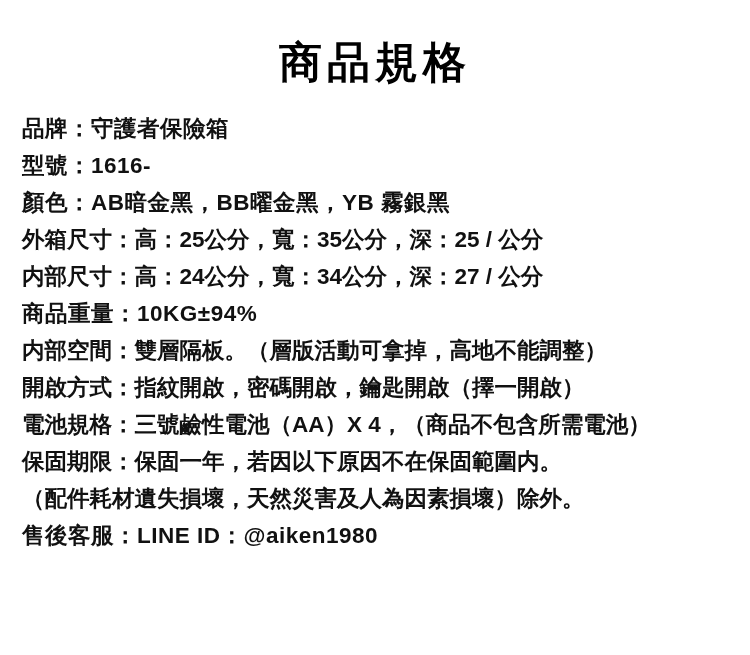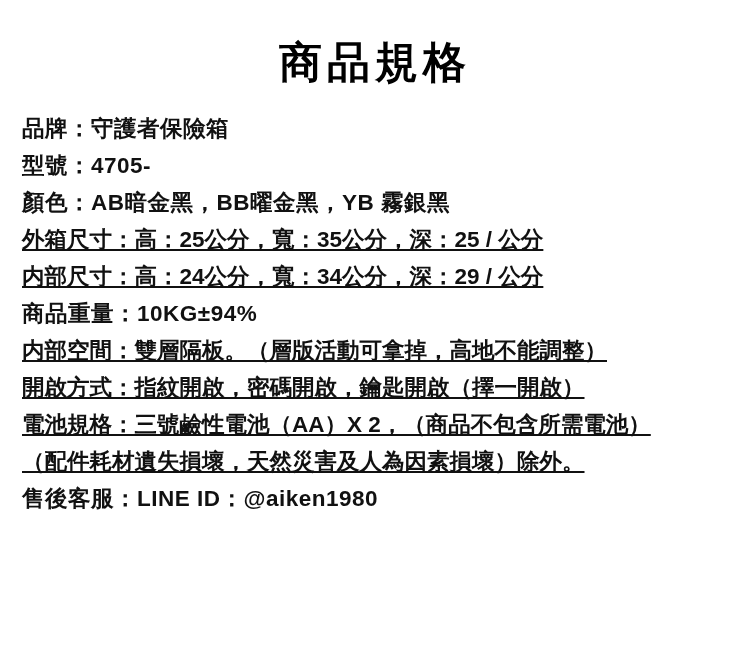--- a/index.html
+++ b/index.html
@@ -39,37 +39,37 @@
   .spec-line {
     font-size: 22.5px;
     font-weight: bold;
     line-height: 37px;
     letter-spacing: 0.5px;
     color: #111111;
     white-space: nowrap;
   }
   .spec-line.tight {
     letter-spacing: 0px;
-    text-decoration: underline;
   }
 </style>
 </head>
 <body>
 
 <div class="sheet">
 
   <div class="title">商品規格</div>
 
   <div class="spec-list">
     <div class="spec-line">品牌：守護者保險箱</div>
-    <div class="spec-line">型號：4705-</div>
+    <div class="spec-line">型號：1616-</div>
     <div class="spec-line">顏色：AB暗金黑，BB曜金黑，YB 霧銀黑</div>
     <div class="spec-line tight">外箱尺寸：高：25公分，寬：35公分，深：25 / 公分</div>
-    <div class="spec-line tight">内部尺寸：高：24公分，寬：34公分，深：29 / 公分</div>
+    <div class="spec-line tight">内部尺寸：高：24公分，寬：34公分，深：27 / 公分</div>
     <div class="spec-line">商品重量：10KG±94%</div>
     <div class="spec-line tight">内部空間：雙層隔板。（層版活動可拿掉，高地不能調整）</div>
     <div class="spec-line tight">開啟方式：指紋開啟，密碼開啟，鑰匙開啟（擇一開啟）</div>
-    <div class="spec-line tight">電池規格：三號鹼性電池（AA）X 2，（商品不包含所需電池）</div>
+    <div class="spec-line tight">電池規格：三號鹼性電池（AA）X 4，（商品不包含所需電池）</div>
+    <div class="spec-line tight">保固期限：保固一年，若因以下原因不在保固範圍内。</div>
     <div class="spec-line tight">（配件耗材遺失損壞，天然災害及人為因素損壞）除外。</div>
     <div class="spec-line">售後客服：LINE ID：@aiken1980</div>
   </div>
 
 </div>
 
 </body></html>

